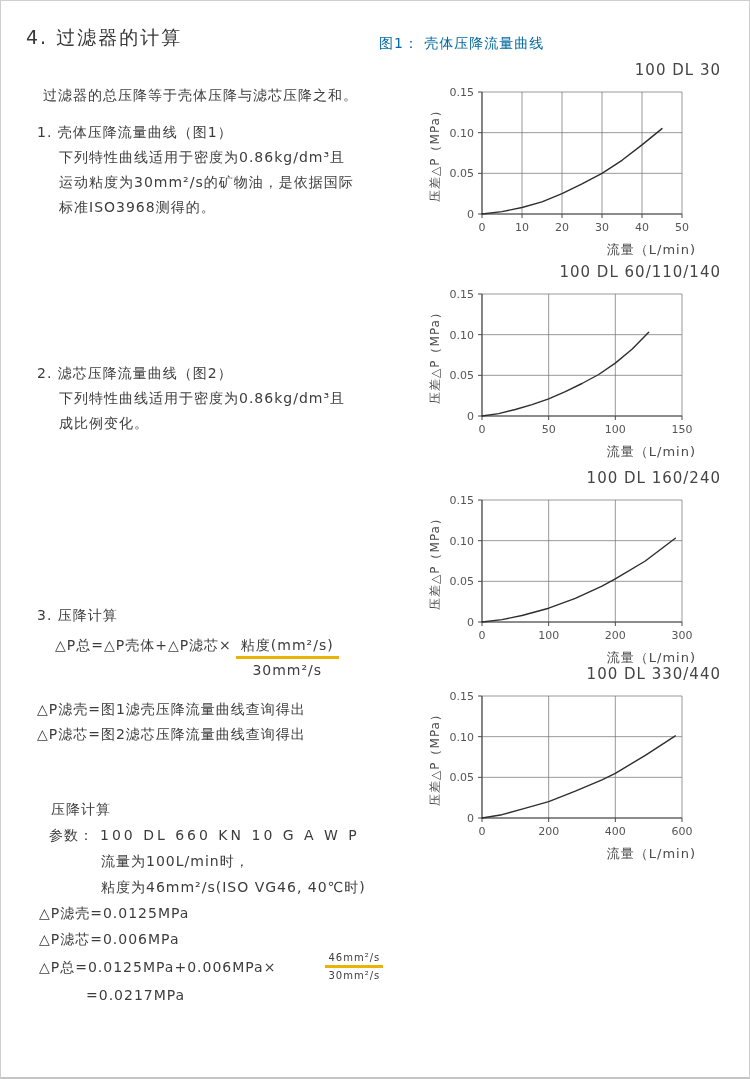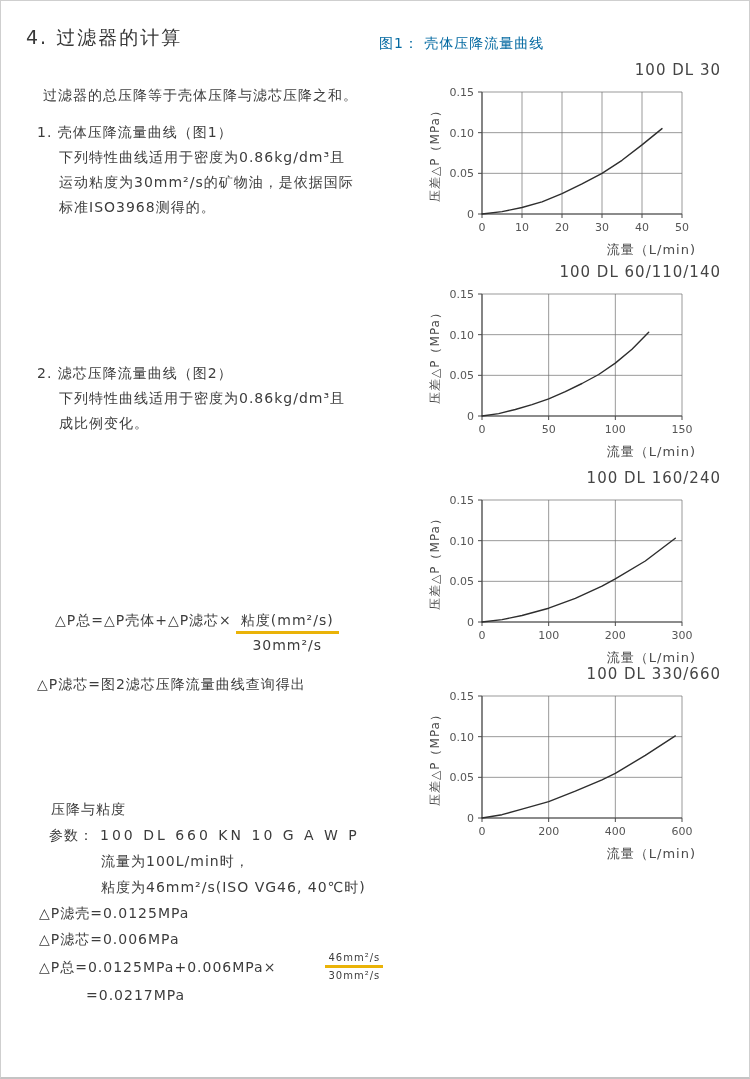--- a/index.html
+++ b/index.html
@@ -77,34 +77,36 @@
 
   <div class="abs section sec2">
     <div>2. 滤芯压降流量曲线（图2）</div>
     <div class="sec-body">
       <div>下列特性曲线适用于密度为0.86kg/dm³且</div>
       <div>成比例变化。</div>
     </div>
   </div>
 
   <div class="abs section sec3">
+    <div>3. 压降计算</div>
     <div class="formula-row">
       <span>△P总=△P壳体+△P滤芯×</span>
       <span class="frac">
         <span class="num">粘度(mm²/s)</span>
         <span class="den">30mm²/s</span>
       </span>
     </div>
     <div class="notes">
+      <div>△P滤壳=图1滤壳压降流量曲线查询得出</div>
       <div>△P滤芯=图2滤芯压降流量曲线查询得出</div>
     </div>
   </div>
 
   <div class="abs section example">
-    <div class="ex-heading">压降与粘度</div>
+    <div class="ex-heading">压降计算</div>
     <div class="ex-param">
       <span>参数：</span><span class="param-value">100 DL 660 KN 10 G A W P</span>
     </div>
     <div class="ex-indent">流量为100L/min时，</div>
     <div class="ex-indent">粘度为46mm²/s(ISO VG46, 40℃时)</div>
     <div>△P滤壳=0.0125MPa</div>
     <div>△P滤芯=0.006MPa</div>
     <div class="eq-row">
       <span>△P总=0.0125MPa+0.006MPa×</span>
       <span class="frac frac-small">
@@ -228,21 +230,21 @@
           <line x1="57" y1="8" x2="61" y2="8" stroke="#4a4a4a" stroke-width="1"></line>
           <text x="53" y="12" text-anchor="end" font-size="11" fill="#555">0.15</text>
           <text transform="rotate(-90 14 69)" x="14" y="73" text-anchor="middle" font-size="12" fill="#4a4a4a" letter-spacing="1">压差△P（MPa）</text>
           <text x="275" y="170" text-anchor="end" font-size="13" fill="#4a4a4a" letter-spacing="1">流量（L/min)</text>
           <polyline points="61.0,130.0 81.0,127.6 101.0,123.5 127.7,116.2 154.3,106.4 181.0,94.2 194.3,86.9 224.3,69.0 254.3,46.2" fill="none" stroke="#2e2e2e" stroke-width="1.4" stroke-linecap="round" stroke-linejoin="round"></polyline>
         </svg>
       </div>
   </div>
 
   <div class="abs chart-block" style="top:664px">
-    <div class="chart-title">100 DL 330/660</div>
+    <div class="chart-title">100 DL 330/440</div>
     <div class="chart-canvas">
         <svg width="300" height="178" viewBox="0 0 300 178">
           <line x1="61" y1="8" x2="61" y2="130" stroke="#6e6e6e" stroke-width="0.7"></line>
           <line x1="127.66666666666666" y1="8" x2="127.66666666666666" y2="130" stroke="#6e6e6e" stroke-width="0.7"></line>
           <line x1="194.33333333333331" y1="8" x2="194.33333333333331" y2="130" stroke="#6e6e6e" stroke-width="0.7"></line>
           <line x1="261" y1="8" x2="261" y2="130" stroke="#6e6e6e" stroke-width="0.7"></line>
           <line x1="61" y1="130" x2="261" y2="130" stroke="#6e6e6e" stroke-width="0.7"></line>
           <line x1="61" y1="89.33333333333333" x2="261" y2="89.33333333333333" stroke="#6e6e6e" stroke-width="0.7"></line>
           <line x1="61" y1="48.66666666666666" x2="261" y2="48.66666666666666" stroke="#6e6e6e" stroke-width="0.7"></line>
           <line x1="61" y1="8" x2="261" y2="8" stroke="#6e6e6e" stroke-width="0.7"></line>

